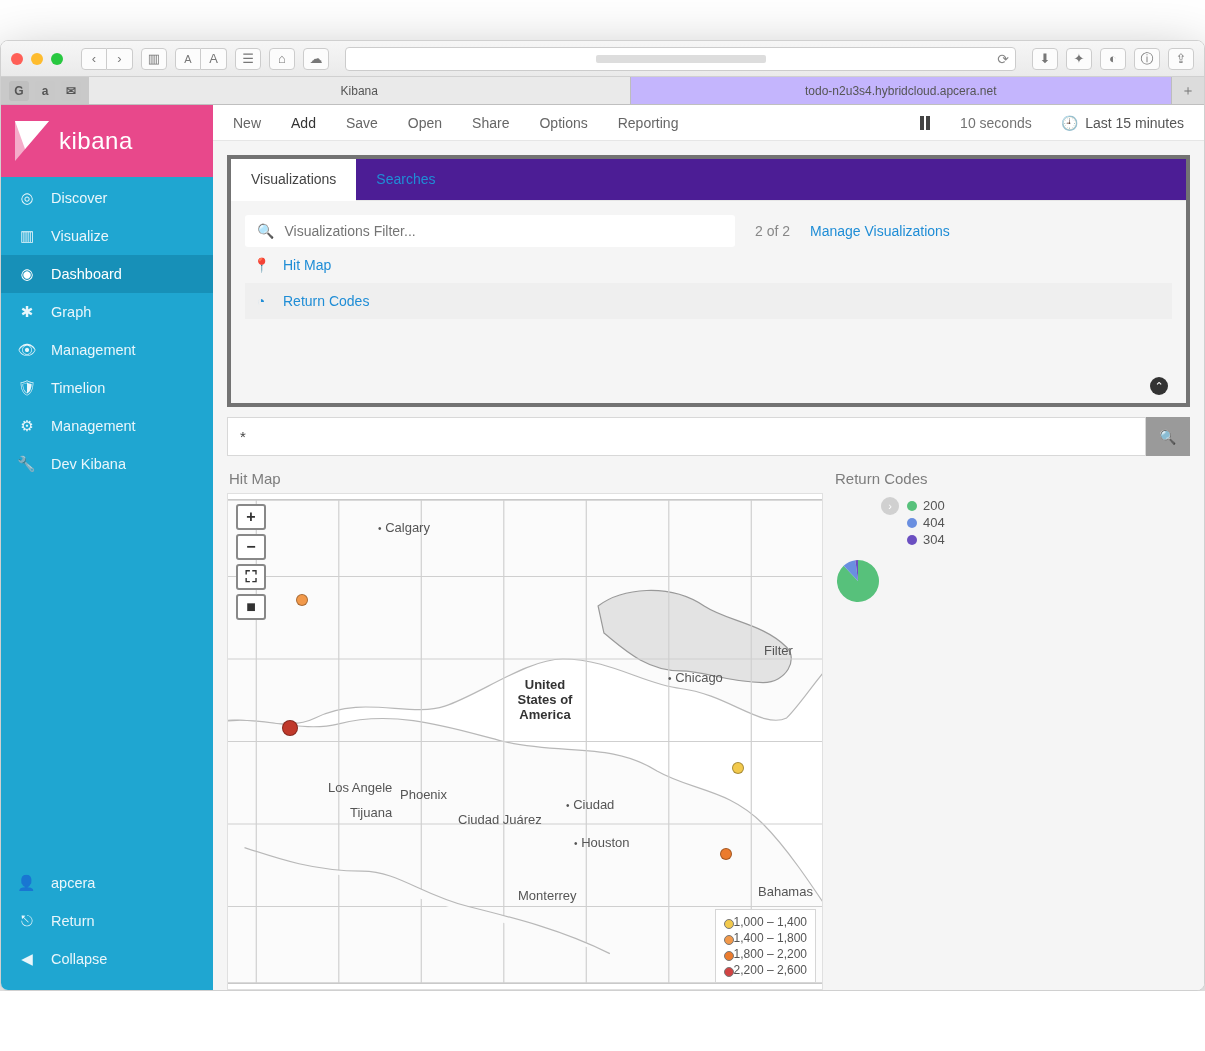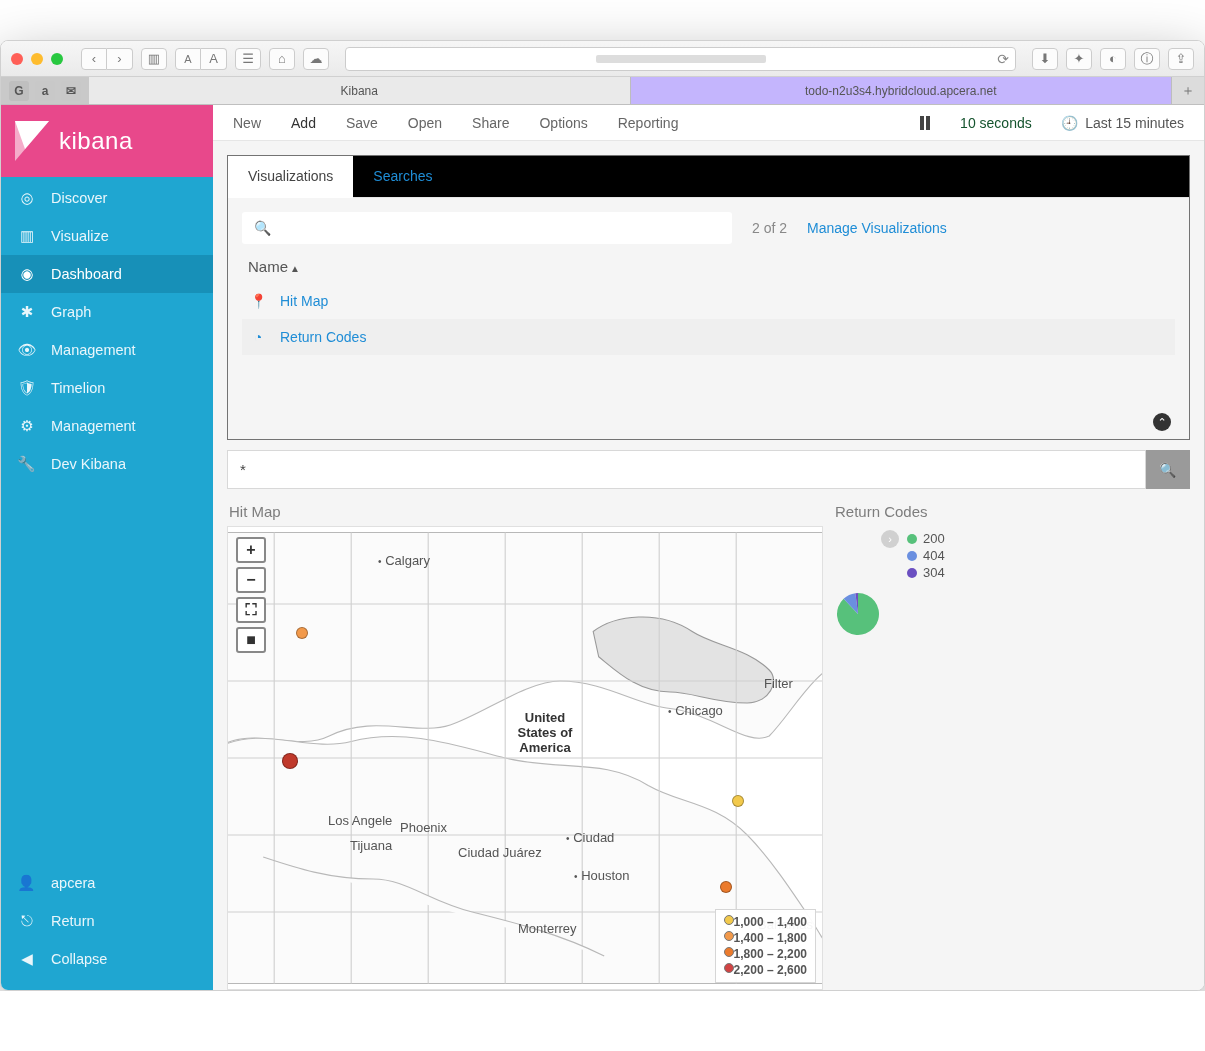--- a/index.html
+++ b/index.html
@@ -34,21 +34,21 @@
   .nav-item.active{background:#1790b8; color:#fff; font-weight:500;}
   .nav-bottom{margin-top:auto; padding-bottom:12px;}
   .content{flex:1; display:flex; flex-direction:column; background:#f5f5f5; min-width:0;}
   .menubar{height:36px; background:#fff; display:flex; align-items:center; gap:30px; padding:0 20px; border-bottom:1px solid #e6e6e6; color:#666;}
   .menubar .mitem{cursor:pointer;}
   .menubar .mitem.active{color:#333;}
   .menubar .spacer{flex:1;}
   .pause{display:flex; gap:2px;}
   .pause span{width:4px;height:14px;background:#444;display:inline-block;}
   .clockwrap{display:flex; align-items:center; gap:6px; color:#555;}
-  .panel{margin:14px 14px 0 14px; background:#000000; border:1px solid #737373;}
+  .panel{margin:14px 14px 0 14px; background:#4c1d95; border:4px solid #737373;}
   .subtabs{display:flex; border-bottom:1px solid #e6e6e6;}
   .subtab{padding:12px 20px; color:#1f8dd6; cursor:pointer;}
   .subtab.active{color:#444; border-bottom:2px solid #fff; background:#fff; margin-bottom:-1px;}
   .panel-inner{background:#f5f5f5; padding:14px;}
   .filterrow{display:flex; align-items:center; gap:20px;}
   .filterbox{flex:0 0 490px; background:#fff; border-radius:3px; display:flex; align-items:center; padding:8px 12px; color:#999;}
   .filterbox .sicon{margin-right:10px; color:#aaa;}
   .filterbox input{border:none; outline:none; flex:1; font-size:14px; color:#555;}
   .countlbl{color:#888;}
   .managelink{color:#1f8dd6; cursor:pointer;}
@@ -66,21 +66,21 @@
   .card{flex:0 0 596px; display:flex; flex-direction:column;}
   .card2{flex:1; display:flex; flex-direction:column;}
   .card-h{color:#7d7d7d; padding:4px 2px 6px; font-size:15px;}
   .mapwrap{flex:1; position:relative; background:#fff; border:1px solid #e0e0e0; overflow:hidden;}
   .zoomctl{position:absolute; left:8px; top:10px; display:flex; flex-direction:column; gap:4px; z-index:5;}
   .zbtn{width:30px;height:26px;background:#fff;border:2px solid #888;border-radius:3px;display:flex;align-items:center;justify-content:center;font-weight:bold;color:#333;cursor:pointer;font-size:16px;}
   .maplabel{position:absolute; font-size:13px; color:#555;}
   .maplabel.bold{font-weight:700; text-align:center; line-height:1.15; color:#333;}
   .hotspot{position:absolute; border-radius:50%; border:1px solid rgba(0,0,0,0.3);}
   .maplegend{position:absolute; right:6px; bottom:6px; background:rgba(255,255,255,0.94); border:1px solid #d6d6d6; padding:4px 8px; font-size:12px; color:#555;}
-  .maplegend .lr{display:flex; align-items:flex-start; padding:1px 0;font-weight:bold;}
+  .maplegend .lr{display:flex; align-items:flex-end; padding:1px 0;}
   .ldot{width:10px;height:10px;border-radius:50%;border:1px solid #777;}
   .pielegend{display:flex; align-items:flex-start; gap:8px; padding:4px 0 0 48px;}
   .pielegend .chev{width:18px;height:18px;border-radius:50%;background:#d0d0d0;color:#fff;display:flex;align-items:center;justify-content:center;font-size:11px;}
   .pl-col .pr{display:flex;align-items:center;gap:6px;color:#555;font-size:13px;padding:1px 0;}
   .pdot{width:10px;height:10px;border-radius:50%;}
   svg.usmap path{fill:#fbfbfb; stroke:#b8b8b8; stroke-width:1;}
   svg.usmap path.water{fill:#e3e3e3; stroke:#999;}
   svg.pie{margin:10px 0 0 2px;}
 </style>
 </head>
@@ -198,41 +198,41 @@
         <span class="mitem">Save</span>
         <span class="mitem">Open</span>
         <span class="mitem">Share</span>
         <span class="mitem">Options</span>
         <span class="mitem">Reporting</span>
         <span class="spacer"></span>
         <span class="pause">
             <span></span>
             <span></span>
           </span>
-        <span style="color:#14532d;">10 seconds</span>
+        <span style="color:#737373;">10 seconds</span>
         <span class="clockwrap">
             <span>🕘</span>
             <span>Last 15 minutes</span>
           </span>
       </div>
 
       <div class="panel">
         <div class="subtabs">
           <div class="subtab active">Visualizations</div>
           <div class="subtab">Searches</div>
         </div>
         <div class="panel-inner">
           <div class="filterrow">
             <div class="filterbox">
               <span class="sicon">🔍</span>
+              <input placeholder="Visualizations Filter..." style="">
             </div>
             <span class="countlbl">2 of 2</span>
             <span class="managelink">Manage Visualizations</span>
           </div>
-          <div class="thead"><span>Name</span><span class="sortcaret">▲</span></div>
           <div class="vrow">
               <span class="ricon">📍</span>
               <span>Hit Map</span>
             </div>
           <div class="vrow alt">
               <span class="ricon">◔</span>
               <span>Return Codes</span>
             </div>
           <div style="height:70px"></div>
         </div>

